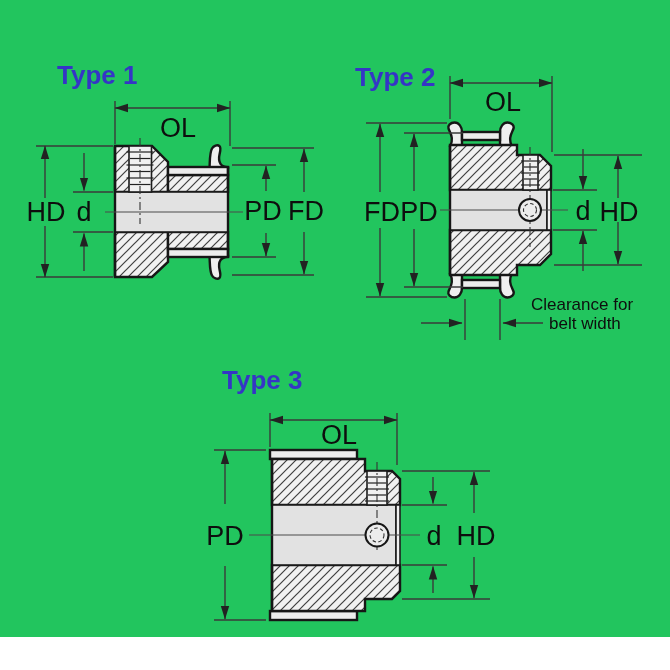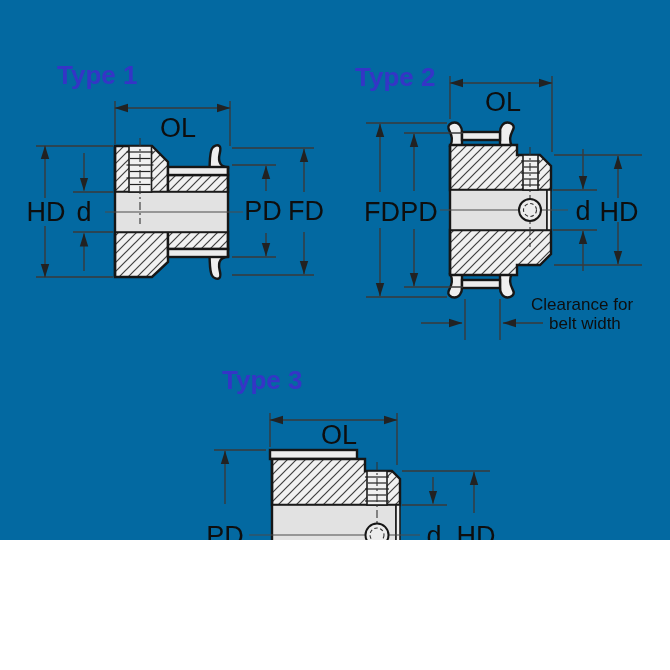--- a/index.html
+++ b/index.html
@@ -1,16 +1,16 @@
 <!DOCTYPE html>
 <html><head>
 <meta charset="utf-8">
 <style>
   html,body{margin:0;padding:0;background:#ffffff;}
-  .stage{position:relative;width:670px;height:540px;background:#0369a1;overflow:hidden;}
+  .stage{position:relative;width:670px;height:637px;background:#22c55e;overflow:hidden;}
   svg{display:block;}
   text{font-family:"Liberation Sans",sans-serif;}
   .title-label{font-size:26px;font-weight:bold;}
   .dim-label{font-size:27px;fill:#0e0e0e;}
   .note-label{font-size:17px;fill:#0e0e0e;}
   .outline{stroke:#161616;stroke-width:2.4;stroke-linejoin:miter;}
   .thin{stroke:#1c1c1c;stroke-width:1.6;}
   .dim{stroke:#3a3a3a;stroke-width:1.4;fill:none;}
   .cline{stroke:#4a4a4a;stroke-width:1.1;fill:none;}
   .axis{stroke:#333333;stroke-width:1.1;fill:none;stroke-dasharray:8 3 2 3;}

